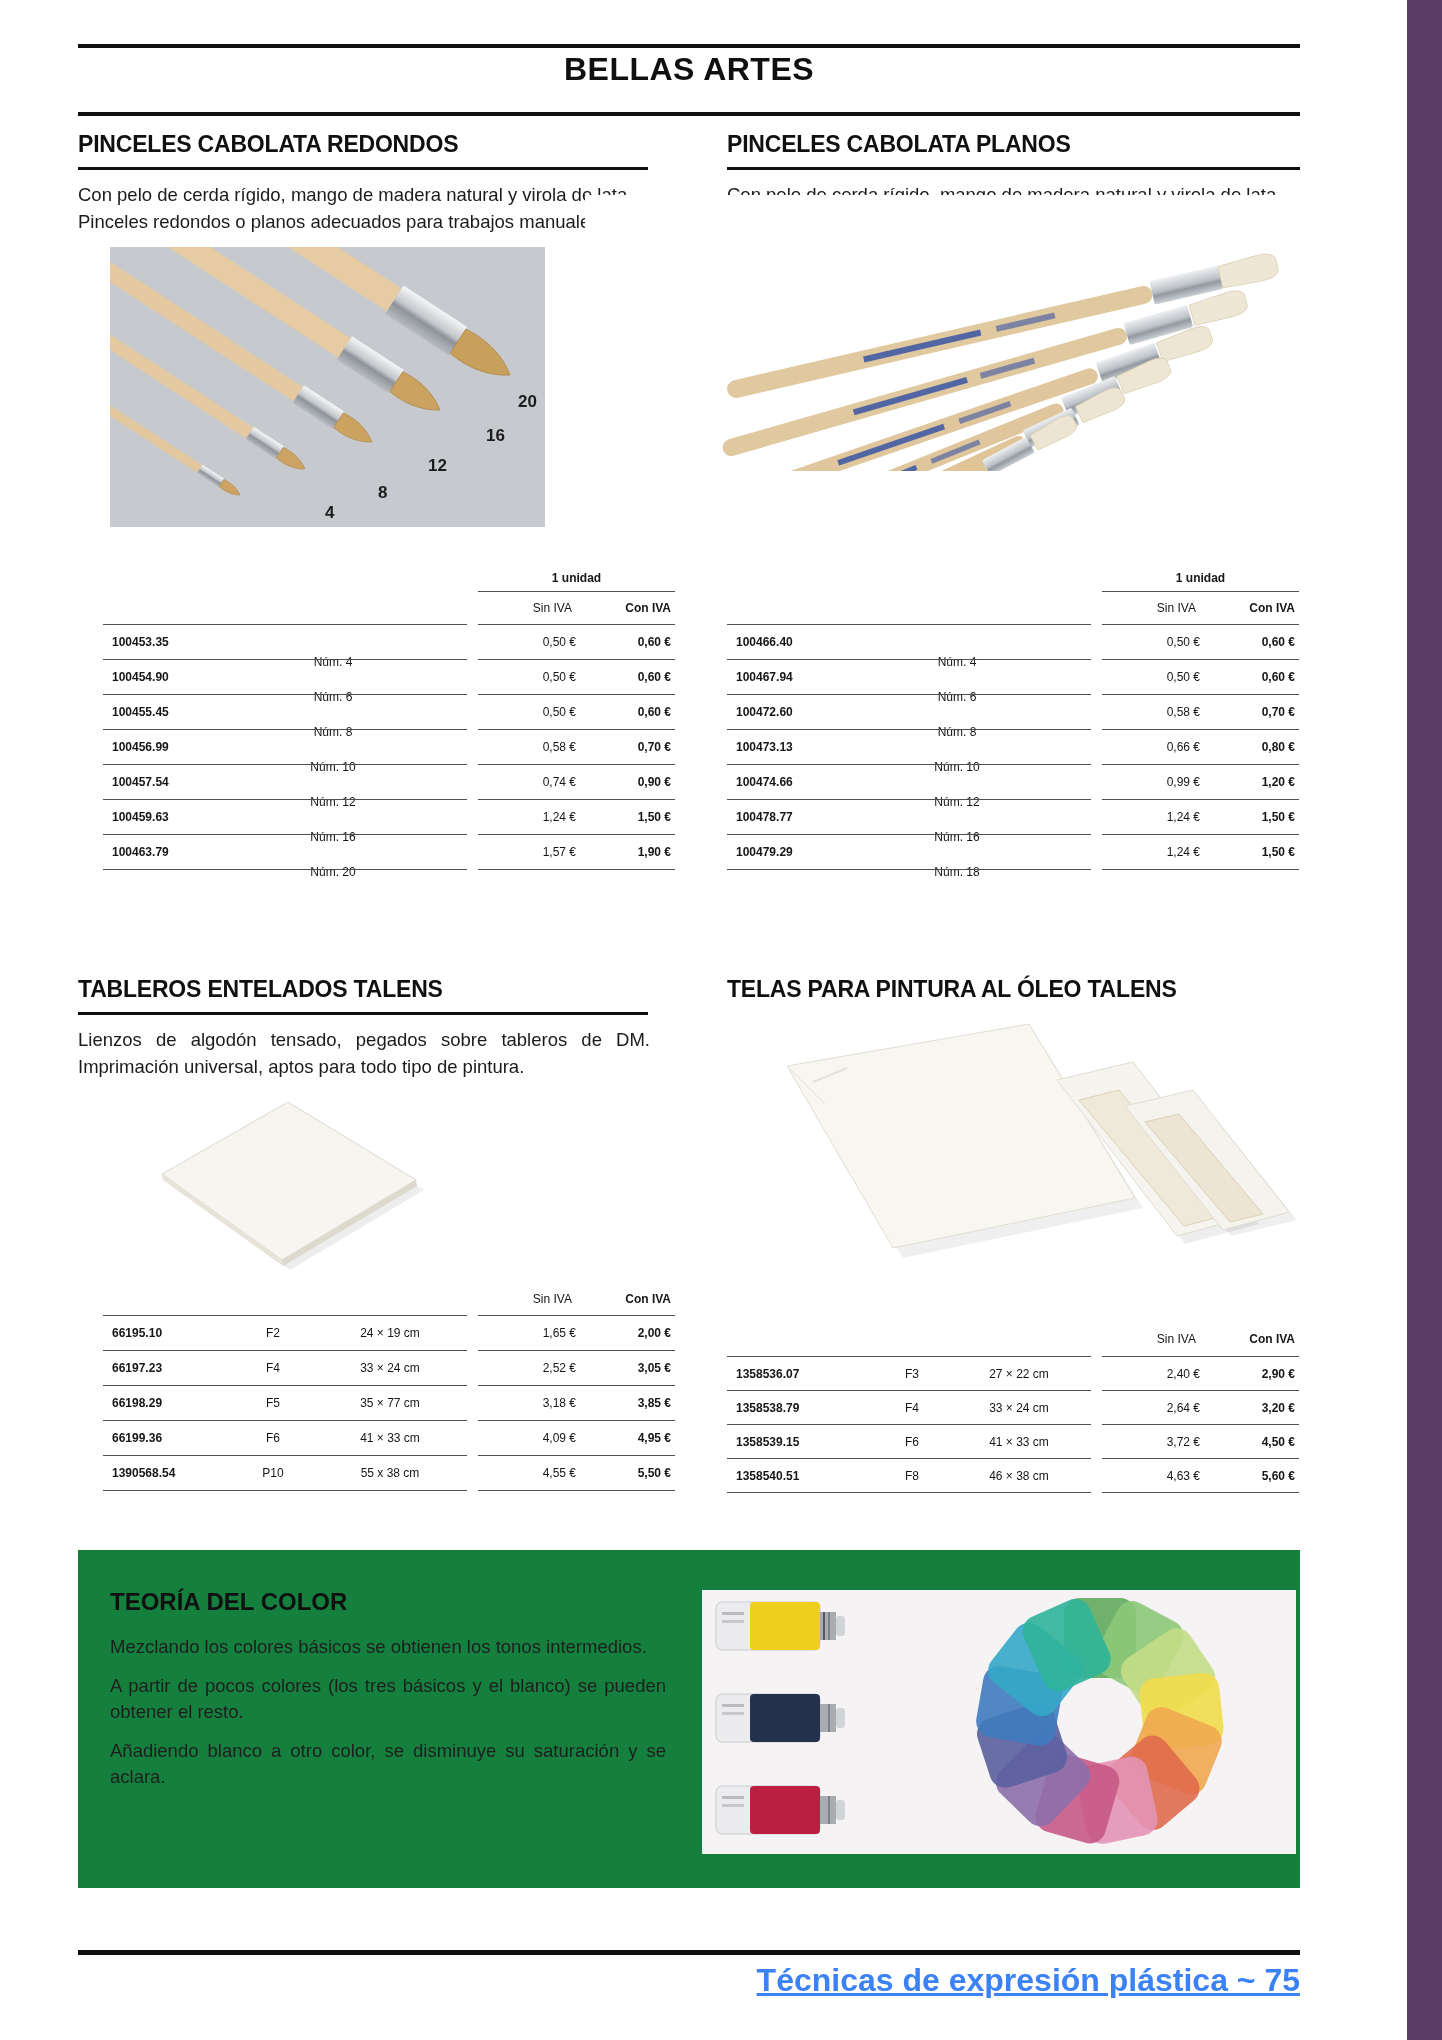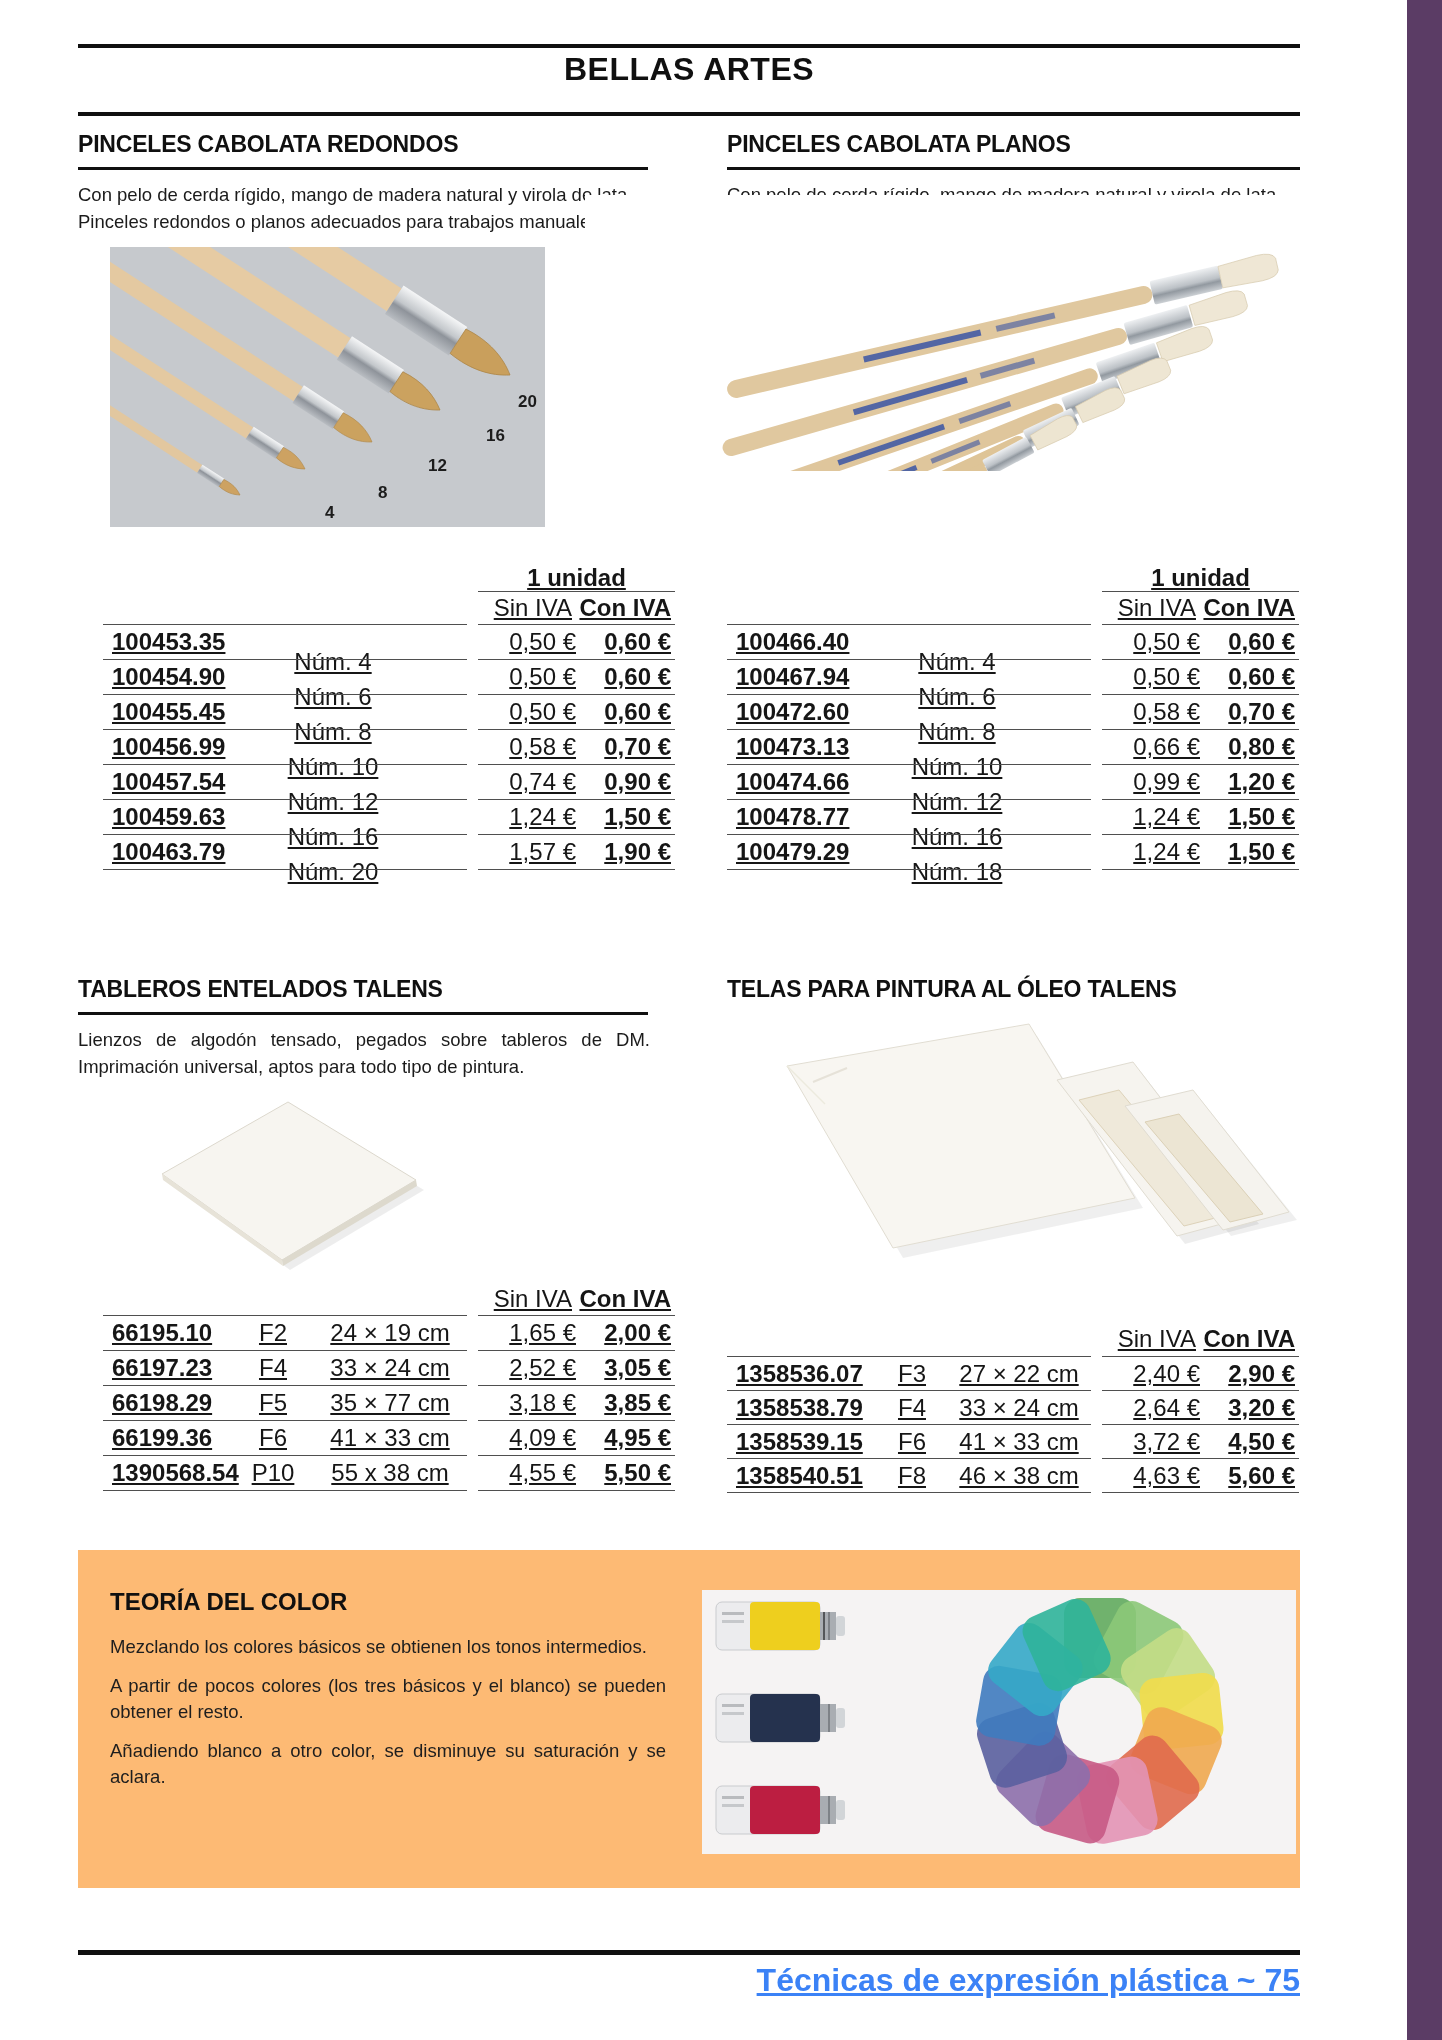--- a/index.html
+++ b/index.html
@@ -35,21 +35,21 @@
   .d-r1-r{left:727px;top:181px;width:574px;}
   .d-r2-l{left:78px;top:1026px;width:572px;}
   .stretch{text-align:justify;text-align-last:justify;}
   
   .photo{overflow:hidden;}
   .ph-redondos{left:110px;top:247px;width:435px;height:280px;background:#c6c9cd;}
   .ph-planos{left:585px;top:195px;width:712px;height:276px;background:#ffffff;}
   .ph-tableros{left:130px;top:1080px;width:310px;height:200px;background:#ffffff;}
   .ph-telas{left:727px;top:1008px;width:573px;height:292px;background:#ffffff;}
   
-  .tbl{width:572px;font-size:24px;color:#161616;text-decoration:underline;}
+  .tbl{width:572px;font-size:12px;color:#161616;}
   .t-redondos{left:103px;top:565px;}
   .t-planos{left:727px;top:565px;}
   .t-tableros{left:103px;top:1283px;}
   .t-telas{left:727px;top:1322px;}
   .trow{display:flex;height:35px;}
   .t-telas .trow{height:34px;}
   .trow-unidad{height:27px;}
   .trow-labels{height:32px;}
   .trow-end{height:0;}
   .ga{width:364px;display:flex;align-items:center;box-sizing:border-box;}
@@ -64,21 +64,21 @@
   .c-con{width:95px;text-align:right;padding-right:2px;font-weight:700;box-sizing:border-box;}
   .l-sin{width:100px;text-align:right;padding-right:6px;box-sizing:border-box;}
   .l-con{width:95px;text-align:right;padding-right:2px;font-weight:700;box-sizing:border-box;}
   .c-code2{width:130px;padding-left:9px;font-weight:700;box-sizing:border-box;}
   .c-fmt2{width:80px;text-align:center;}
   .c-size2{width:154px;text-align:center;}
   .c-code3{width:150px;padding-left:9px;font-weight:700;box-sizing:border-box;}
   .c-fmt3{width:70px;text-align:center;}
   .c-size3{width:144px;text-align:center;}
   
-  .panel{left:78px;top:1550px;width:1222px;height:338px;background:#fdba74;}
+  .panel{left:78px;top:1550px;width:1222px;height:338px;background:#15803d;}
   .panel-title{position:absolute;left:32px;top:38px;font-size:24px;font-weight:700;color:#101010;}
   .panel-body{position:absolute;left:32px;top:84px;width:556px;}
   .panel-body p{margin:0 0 13px 0;font-size:18.5px;line-height:26px;
     text-align:justify;color:#1e1e1e;}
   .panel-photo{position:absolute;left:624px;top:40px;width:594px;height:264px;background:#f5f3f3;overflow:hidden;}
   svg text{font-family:"Liberation Sans", sans-serif;}
 </style>
 </head>
 <body>
 

